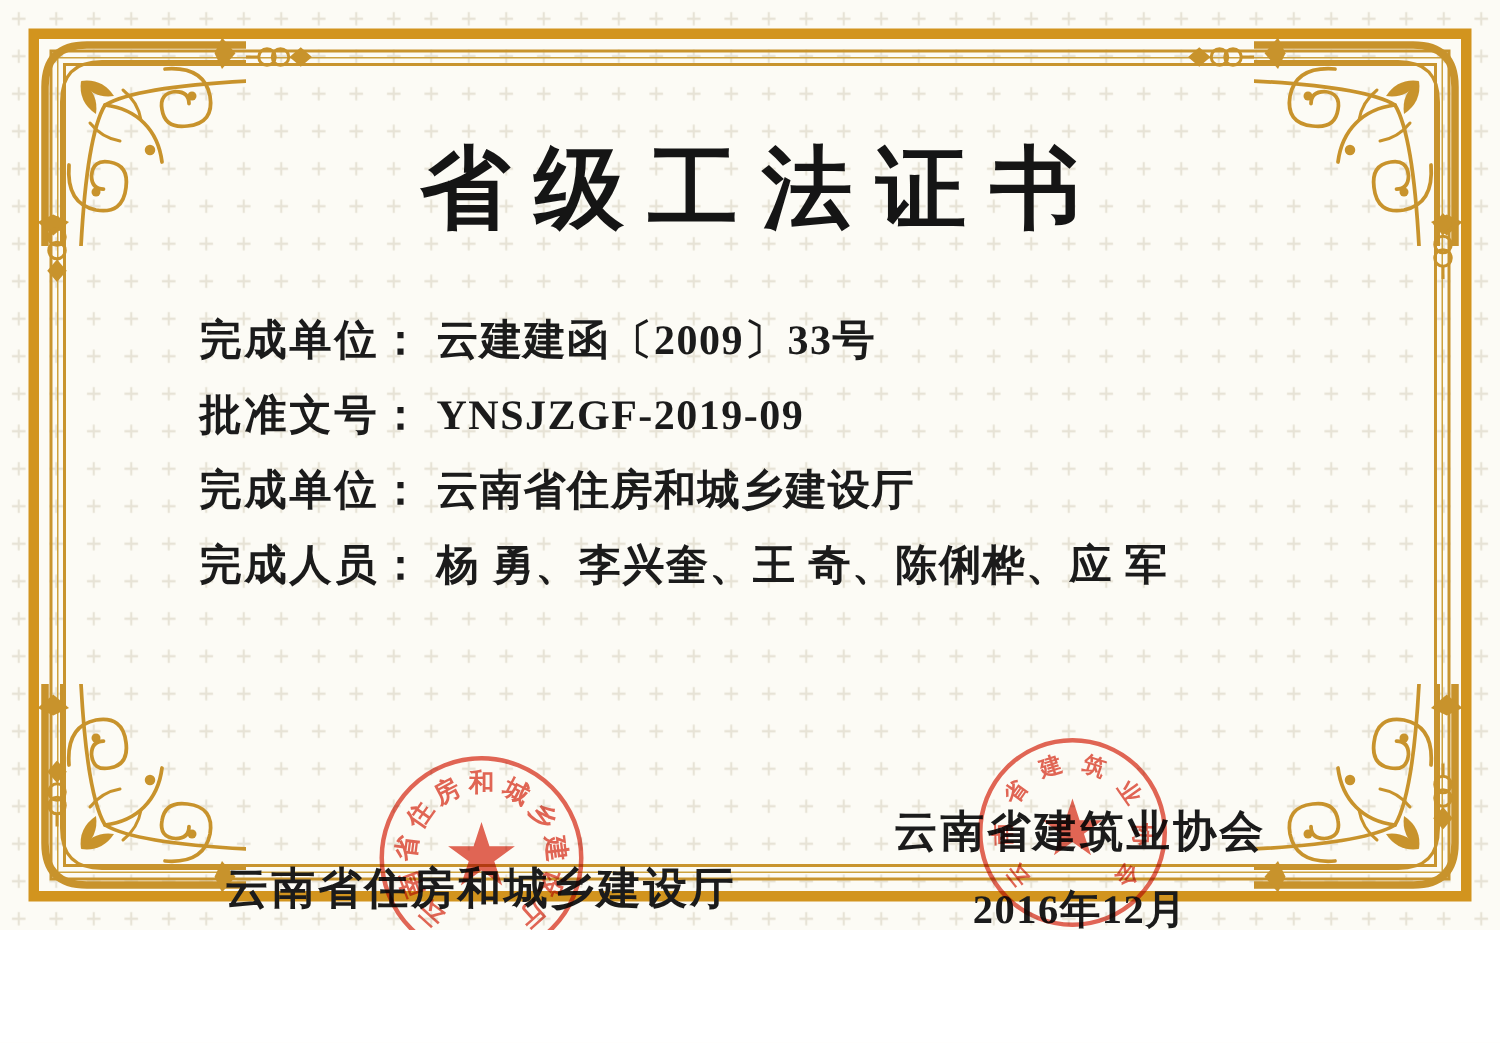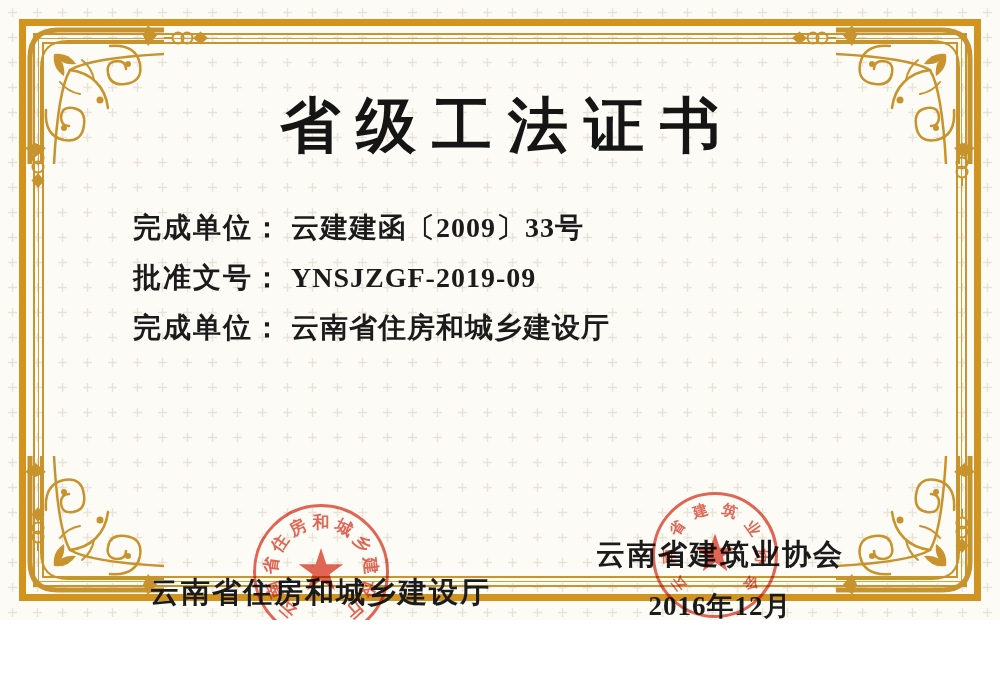--- a/index.html
+++ b/index.html
@@ -145,20 +145,23 @@
   <div class="fields">
     <div class="row">
       <span class="lbl">完成单位：</span><span class="val">云建建函〔2009〕33号</span>
     </div>
     <div class="row">
       <span class="lbl">批准文号：</span><span class="val">YNSJZGF-2019-09</span>
     </div>
     <div class="row">
       <span class="lbl">完成单位：</span><span class="val">云南省住房和城乡建设厅</span>
     </div>
+    <div class="row">
+      <span class="lbl">完成人员：</span><span class="val">杨 勇、李兴奎、王 奇、陈俐桦、应 军</span>
+    </div>
   </div>
 
   <div class="sig sig-left">
     <div class="org">云南省住房和城乡建设厅</div>
     <div class="date">2016年12月</div>
   </div>
   <div class="sig sig-right">
     <div class="org">云南省建筑业协会</div>
     <div class="date">2016年12月</div>
   </div>

